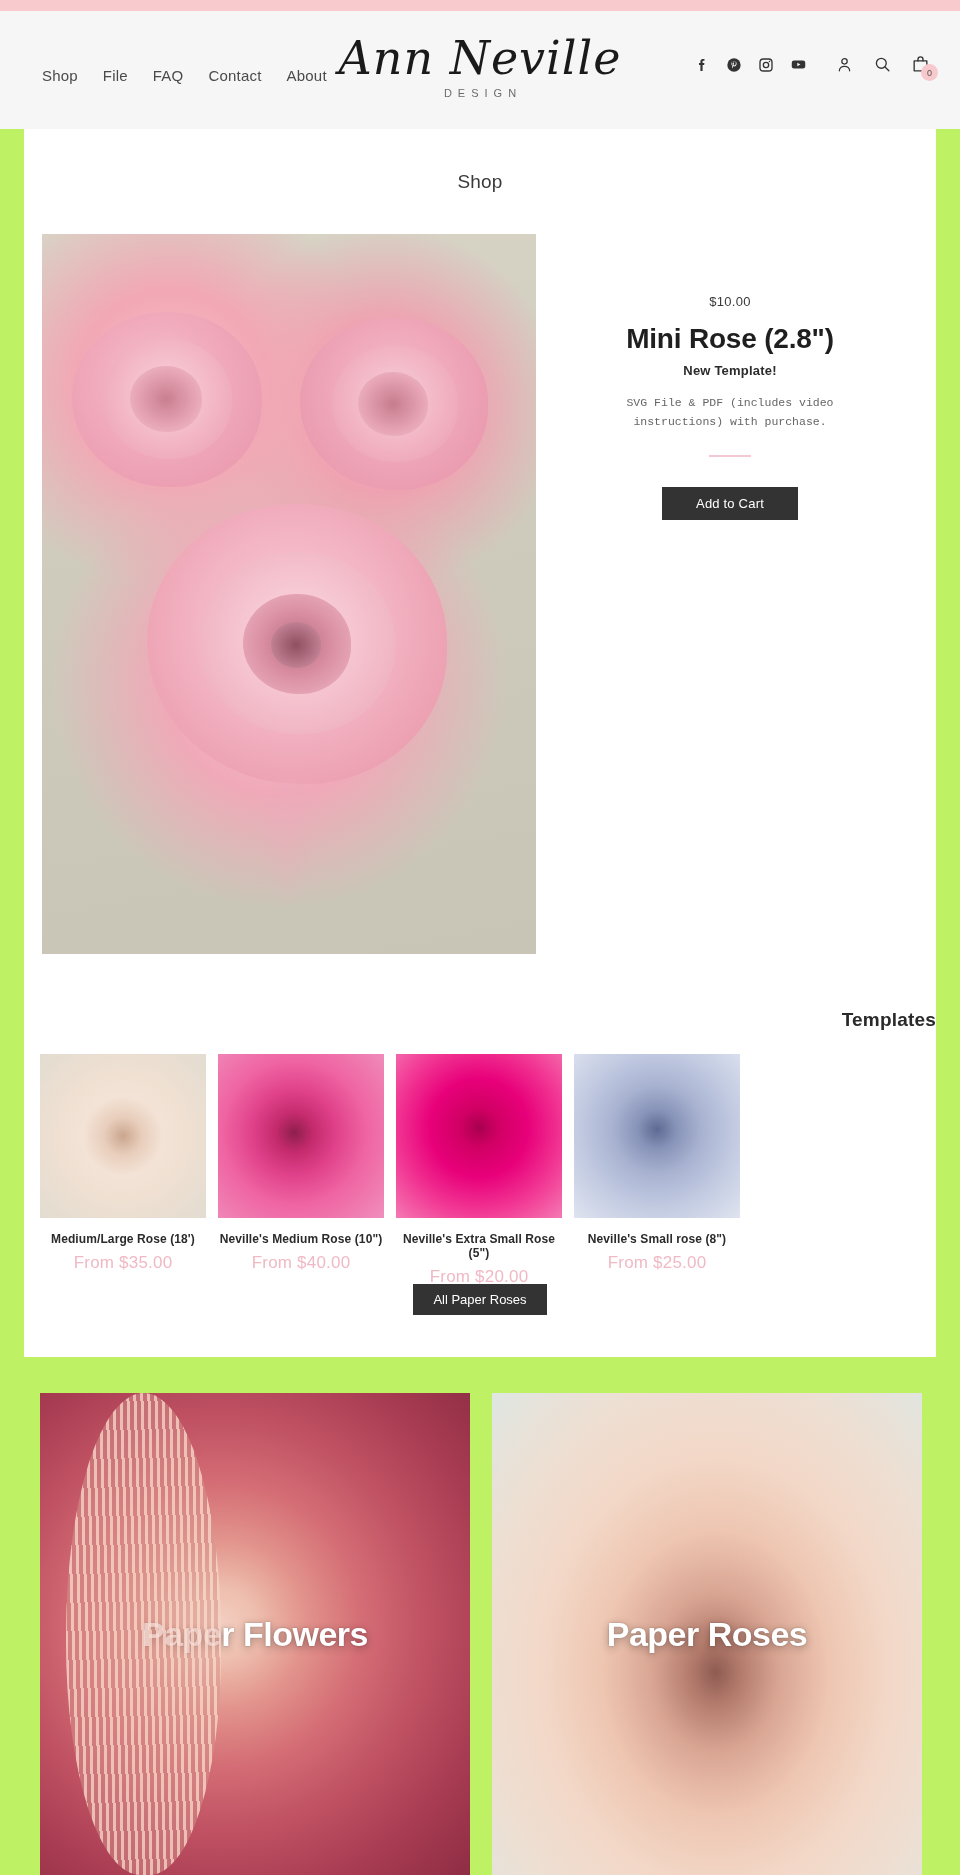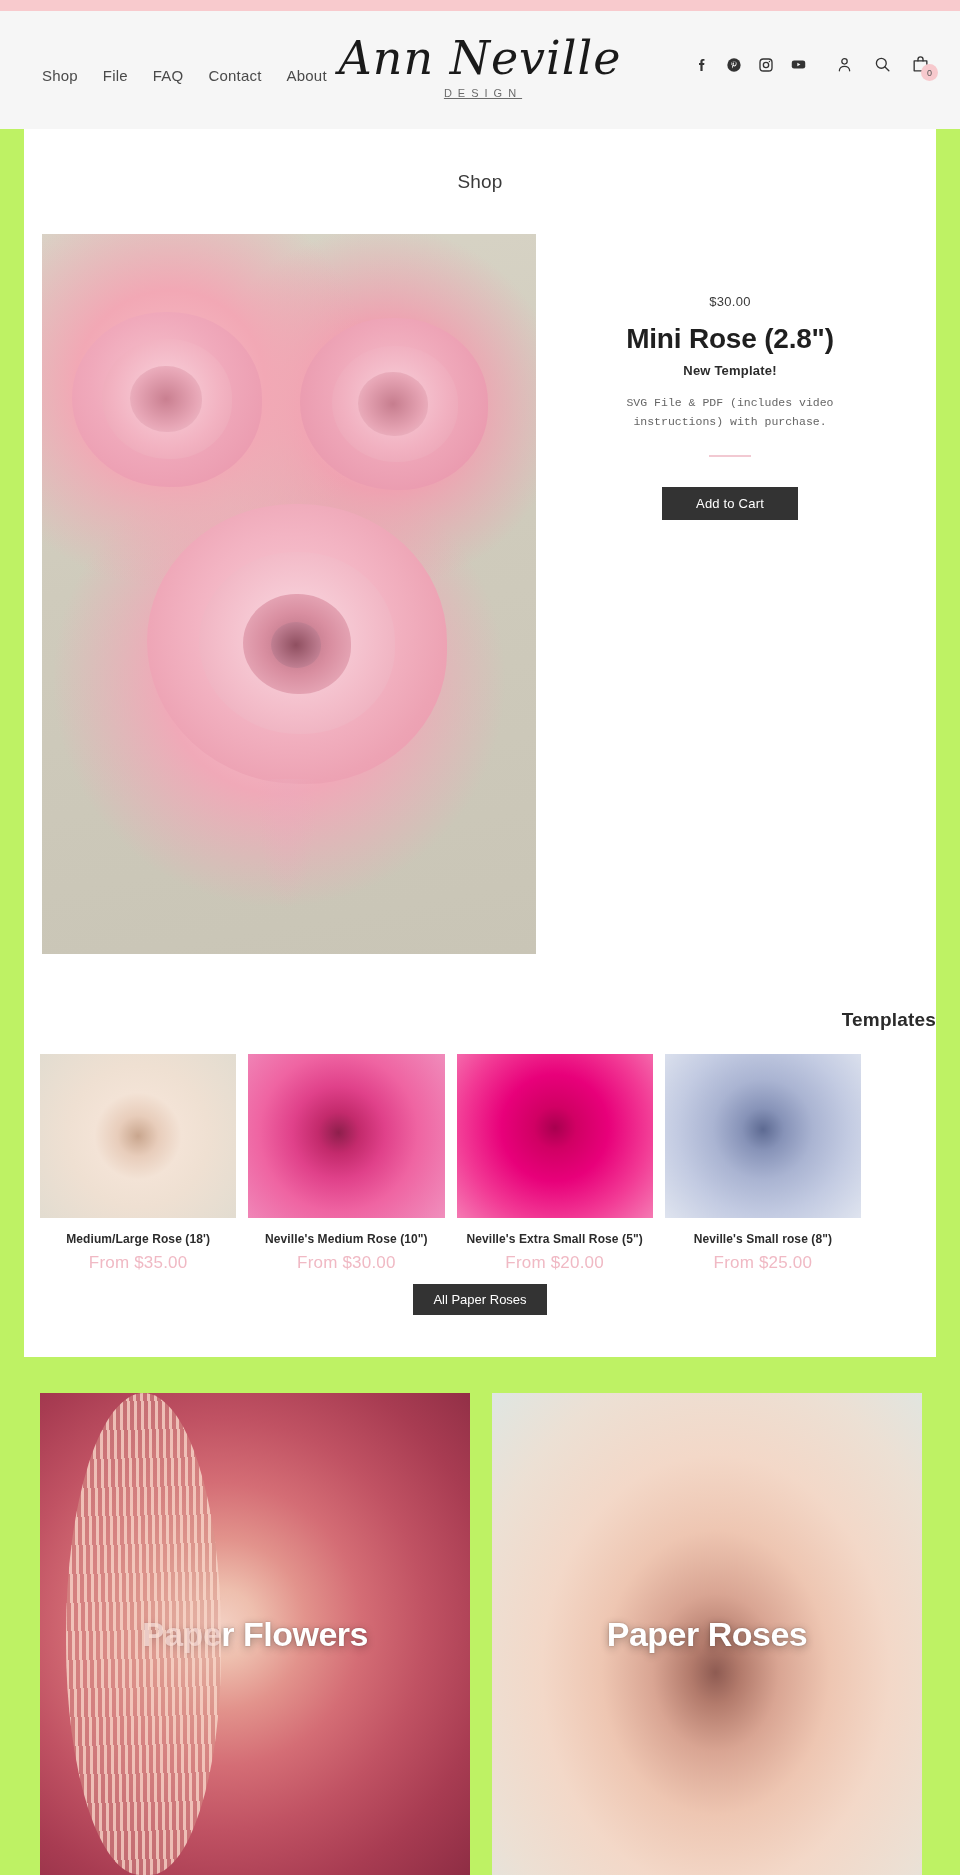--- a/index.html
+++ b/index.html
@@ -43,21 +43,21 @@
     font-family: "DejaVu Serif", serif;
     font-style: italic;
     font-size: 46px;
     color: #1a1a1a;
     line-height: 1;
     letter-spacing: 1px;
     font-weight: 400;
   }
   .logo-sub {
     font-size: 11px; letter-spacing: 6px; color: #6b6b6b;
-    margin-top: 6px; text-align: center; padding-left: 6px; text-decoration: underline;
+    margin-top: 6px; text-align: center; padding-left: 6px;
   }
   .header-icons {
     position: absolute; right: 30px; top: 44px;
     display: flex; align-items: center; gap: 0;
   }
   .hicon {
     display: inline-flex; align-items: center; justify-content: center;
     color: #333;
     cursor: pointer;
   }
@@ -148,21 +148,21 @@
   }
 
   
   .templates-head {
     position: absolute; left: 0; top: 880px; width: 912px;
     text-align: right; font-size: 19px; font-weight: bold; color: #2a2a2a;
     letter-spacing: .2px;
   }
   .tmpl-grid {
     position: absolute; left: 16px; top: 925px;
-    width: 821px;
+    width: 700px;
     display: grid; grid-template-columns: repeat(4, 1fr);
     gap: 12px;
   }
   .tmpl-card { text-align: center; }
   .tmpl-thumb {
     width: 100%; height: 164px;
     background: #ddd;
     overflow: hidden;
     position: relative;
   }
@@ -336,21 +336,21 @@
           <div class="petal" style="left:0;top:10px;width:300px;height:280px;background:radial-gradient(ellipse at 48% 44%,#f9ccd6 0%,#f3b4c3 42%,#eda3b4 70%,#e898ab 100%);"></div>
           <div class="petal" style="left:52px;top:58px;width:196px;height:182px;background:radial-gradient(ellipse at 50% 46%,#fadae2 0%,#f3bcc9 58%,#eaa6b6 100%);"></div>
           <div class="petal" style="left:96px;top:100px;width:108px;height:100px;background:radial-gradient(ellipse at 50% 50%,#b86e80 0%,#d98fa1 45%,#f0b8c6 100%);"></div>
           <div class="petal" style="left:124px;top:128px;width:50px;height:46px;background:radial-gradient(ellipse at 50% 50%,#8f4f60 0%,#c07f92 70%,#dda2b2 100%);"></div>
         </div>
 
         <div style="position:absolute;left:215px;top:545px;width:60px;height:130px;background:radial-gradient(ellipse at 50% 0%,rgba(236,170,188,.45) 0%,rgba(216,212,198,0) 72%);"></div>
       </div>
 
       <div class="product-info">
-        <div class="price">$30.00</div>
+        <div class="price">$10.00</div>
         <h1 class="product-title">Mini Rose (2.8")</h1>
         <div class="new-template">New Template!</div>
         <div class="desc">SVG File &amp; PDF (includes video instructions) with purchase.</div>
         <div class="divider"></div>
         <button class="add-cart">Add to Cart</button>
       </div>
     </div>
 
     <h2 class="templates-head">Templates</h2>
 
@@ -358,21 +358,21 @@
 
       <div class="tmpl-card">
         <div class="tmpl-thumb t1"></div>
         <div class="tmpl-name">Medium/Large Rose (18')</div>
         <div class="tmpl-price">From $35.00</div>
       </div>
 
       <div class="tmpl-card">
         <div class="tmpl-thumb t2"></div>
         <div class="tmpl-name">Neville's Medium Rose (10")</div>
-        <div class="tmpl-price">From $30.00</div>
+        <div class="tmpl-price">From $40.00</div>
       </div>
 
       <div class="tmpl-card">
         <div class="tmpl-thumb t3"></div>
         <div class="tmpl-name">Neville's Extra Small Rose (5")</div>
         <div class="tmpl-price">From $20.00</div>
       </div>
 
       <div class="tmpl-card">
         <div class="tmpl-thumb t4"></div>

